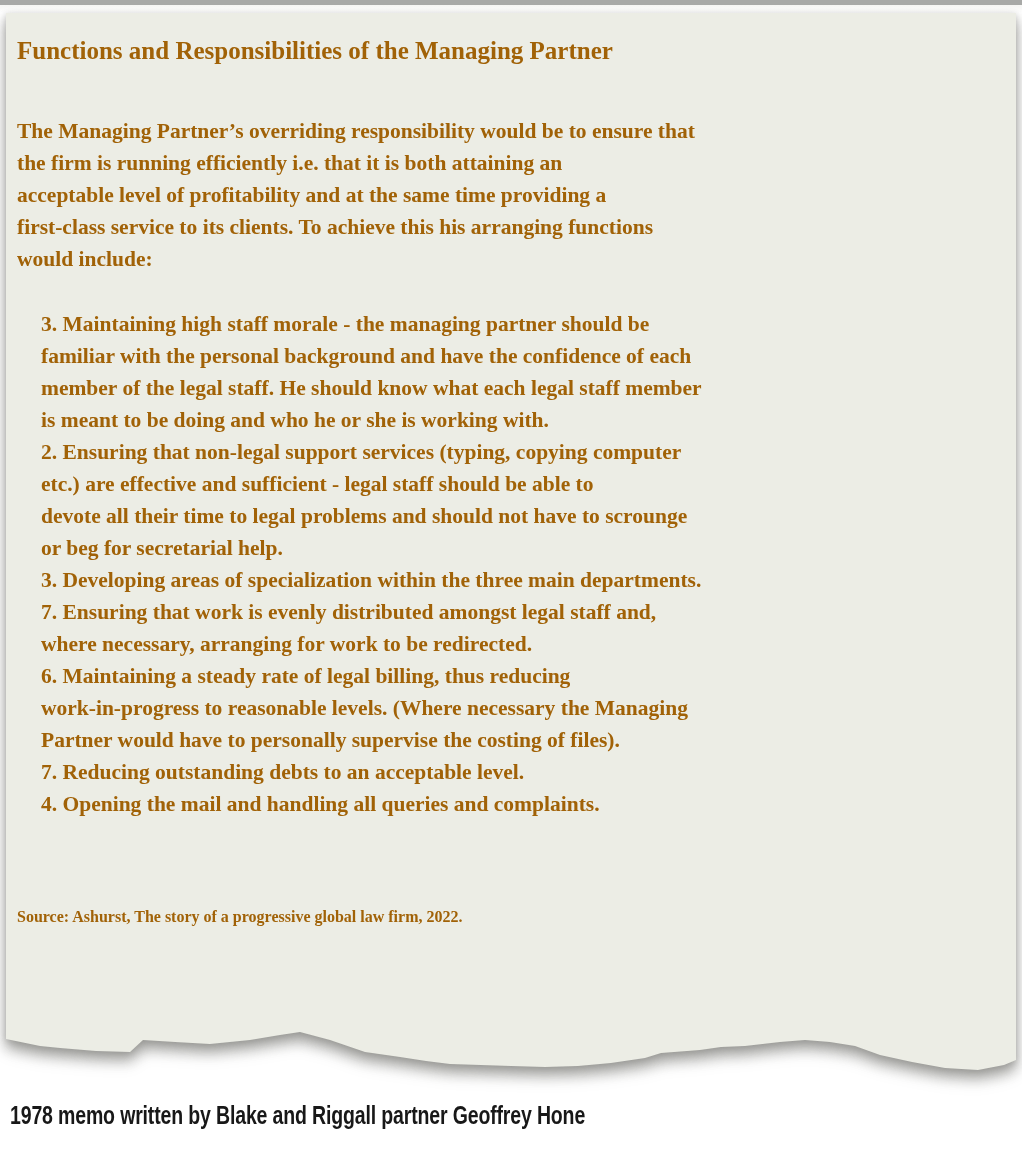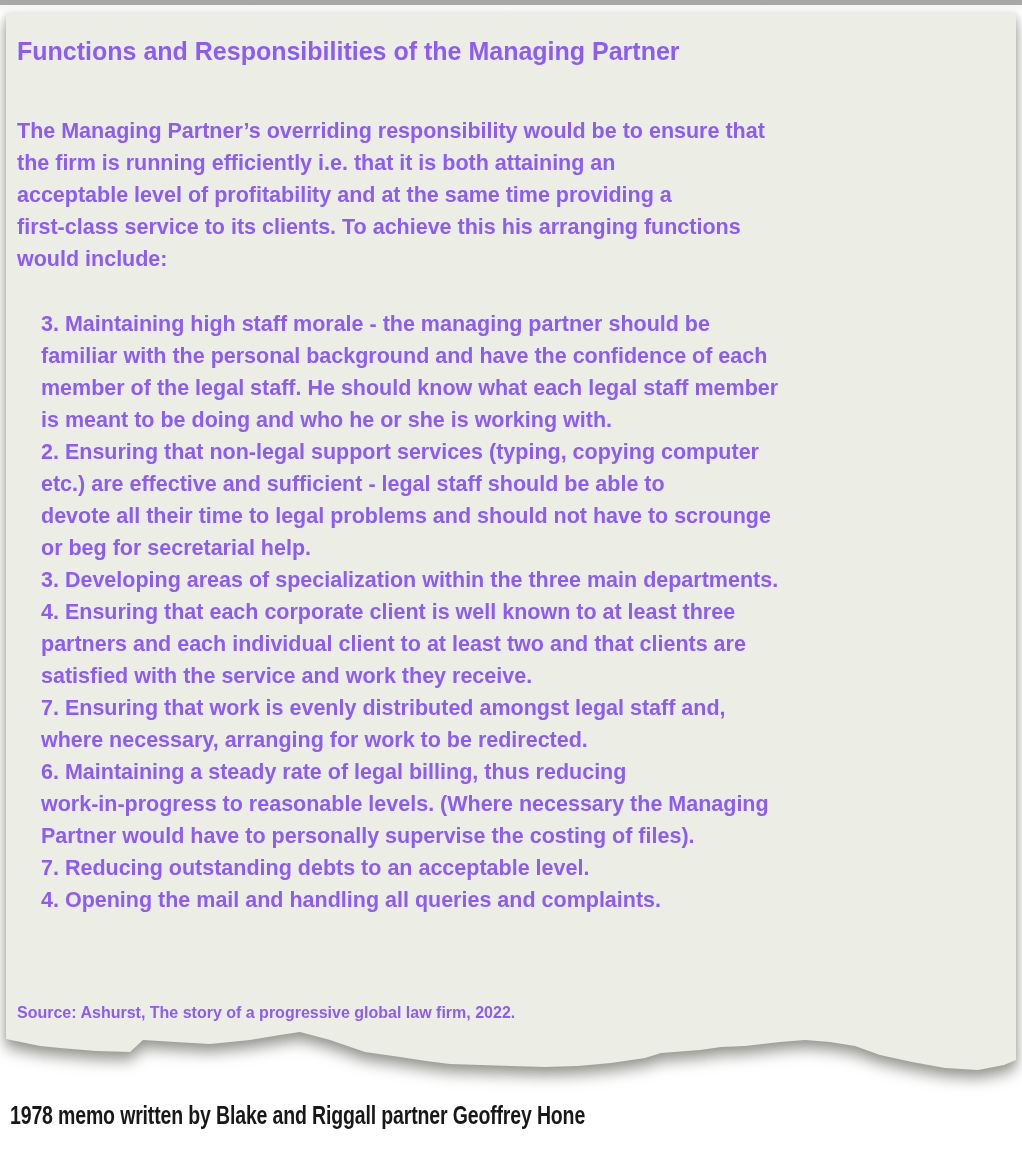--- a/index.html
+++ b/index.html
@@ -35,22 +35,22 @@
       874px 1042px, 849px 1033px, 824px 1029px, 799px 1027px, 774px 1029px,
       739px 1033px, 715px 1034px, 694px 1037px, 655px 1040px, 639px 1045px,
       605px 1050px, 572px 1053px, 539px 1054px, 505px 1053px, 444px 1051px,
       420px 1048px, 394px 1044px, 359px 1039px, 324px 1027px, 294px 1019px,
       274px 1022px, 244px 1027px, 204px 1031px, 169px 1029px, 137px 1027px,
       124px 1039px, 90px 1038px, 54px 1035px, 34px 1033px, 0 1026px
     );
   }
   .doc {
     padding: 22px 8px 0 11px;
-    color: #8b5cf6;
-    font-family: Liberation Sans, sans-serif;
+    color: #a16207;
+    font-family: Liberation Serif, serif;
     font-weight: 700;
   }
   .doc-title {
     margin: 0 0 48px 0;
     font-size: 25px;
     line-height: 32px;
     font-weight: 700;
     white-space: pre-line;
   }
   .doc-intro {
@@ -104,23 +104,20 @@
       <div class="doc-list">
         <p class="doc-item">3. Maintaining high staff morale - the managing partner should be
 familiar with the personal background and have the confidence of each
 member of the legal staff. He should know what each legal staff member
 is meant to be doing and who he or she is working with.</p>
         <p class="doc-item">2. Ensuring that non-legal support services (typing, copying computer
 etc.) are effective and sufficient - legal staff should be able to
 devote all their time to legal problems and should not have to scrounge
 or beg for secretarial help.</p>
         <p class="doc-item">3. Developing areas of specialization within the three main departments.</p>
-        <p class="doc-item">4. Ensuring that each corporate client is well known to at least three
-partners and each individual client to at least two and that clients are
-satisfied with the service and work they receive.</p>
         <p class="doc-item">7. Ensuring that work is evenly distributed amongst legal staff and,
 where necessary, arranging for work to be redirected.</p>
         <p class="doc-item">6. Maintaining a steady rate of legal billing, thus reducing
 work-in-progress to reasonable levels. (Where necessary the Managing
 Partner would have to personally supervise the costing of files).</p>
         <p class="doc-item">7. Reducing outstanding debts to an acceptable level.</p>
         <p class="doc-item">4. Opening the mail and handling all queries and complaints.</p>
       </div>
 
       <p class="doc-source">Source: Ashurst, The story of a progressive global law firm, 2022.</p>

